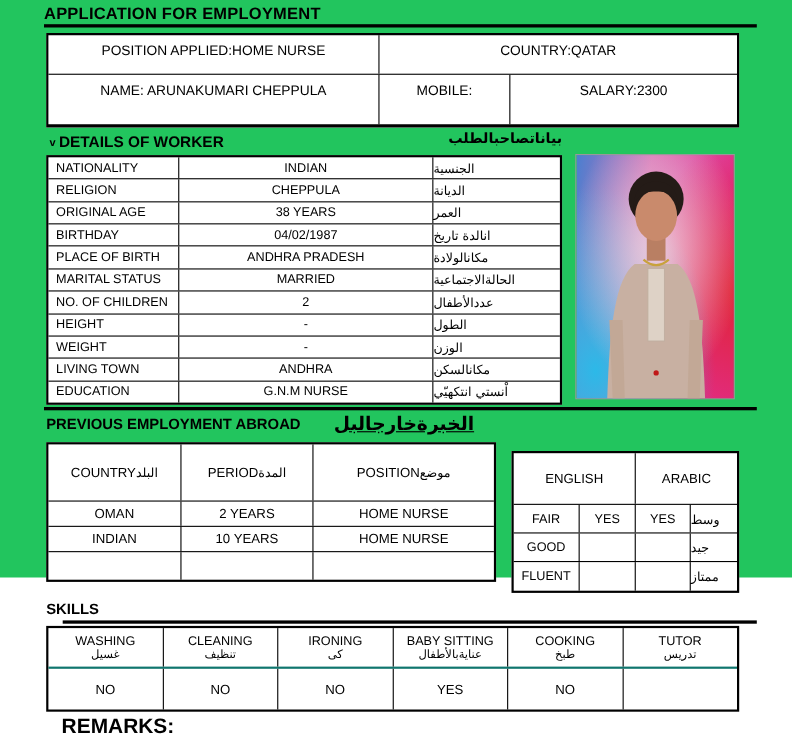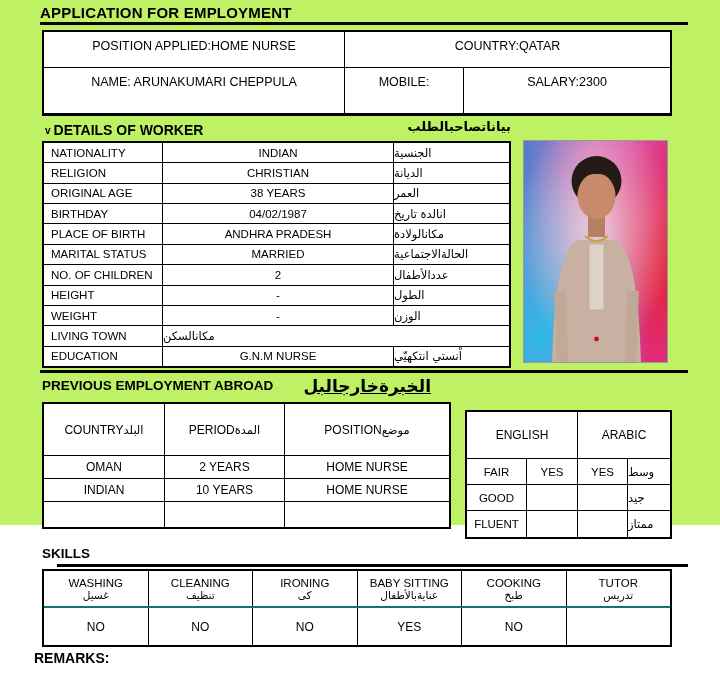--- a/index.html
+++ b/index.html
@@ -1,18 +1,18 @@
 <!DOCTYPE html>
 <html><head>
 <meta charset="utf-8">
 <style>
   * { box-sizing: border-box; margin: 0; padding: 0; }
   html,body { width: 720px; height: 673px; background: #fff; }
   body { font-family: "Liberation Sans", sans-serif; color: #000; position: relative; overflow: hidden; }
-  .page { position: relative; width: 720px; height: 525px; background: #bef264; }
+  .page { position: relative; width: 720px; height: 525px; background: #22c55e; }
 
   .main-title { position:absolute; left:40px; top:4px; font-size:15px; font-weight:bold; letter-spacing:.2px; }
   .title-rule { position:absolute; left:40px; top:22px; width:648px; height:3px; background:#000; }
 
   
   .info-table { position:absolute; left:42px; top:30px; width:630px; border:2px solid #000; border-bottom:3px solid #000; background:#fff;text-align:center; }
   .irow { display:flex; }
   .irow.r1 { height:36px; border-bottom:1px solid #000; }
   .irow.r2 { height:45px; }
   .icell { padding:7px 9px 0 9px; font-size:12.5px; border-right:1px solid #000; }
@@ -81,21 +81,21 @@
   .srow { display:flex; border-bottom:2px solid #0f766e; }
   .srow:last-child { border-bottom:none; }
   .srow.shead { height:37px; }
   .srow.svals { height:37px; }
   .scell { flex:1; border-right:1px solid #000; display:flex; flex-direction:column; align-items:center; justify-content:center; }
   .scell:last-child { border-right:none; }
   .scell .en { font-size:11.5px; }
   .scell .arr { font-family:"DejaVu Sans", sans-serif; font-size:10.5px; direction:rtl; }
   .srow.svals .scell { font-size:12px; }
 
-  .remarks { position:absolute; left:34px; top:650px; font-size:14px; font-weight:bold; }
+  .remarks { position:absolute; left:56px; top:650px; font-size:19px; font-weight:bold; }
 </style>
 </head>
 <body>
 
 <div class="page">
 
   <div class="main-title">APPLICATION FOR EMPLOYMENT</div>
   <div class="title-rule"></div>
 
   <div class="info-table">
@@ -116,21 +116,21 @@
   <div class="details-title-ar">بياناتصاحبالطلب</div>
 
   <div class="details-table">
     <div class="drow">
         <div class="dlabel">NATIONALITY</div>
         <div class="dvalue">INDIAN</div>
         <div class="dar">الجنسية</div>
       </div>
     <div class="drow">
         <div class="dlabel">RELIGION</div>
-        <div class="dvalue">CHRISTIAN</div>
+        <div class="dvalue">CHEPPULA</div>
         <div class="dar">الديانة</div>
       </div>
     <div class="drow">
         <div class="dlabel">ORIGINAL AGE</div>
         <div class="dvalue">38 YEARS</div>
         <div class="dar">العمر</div>
       </div>
     <div class="drow">
         <div class="dlabel">BIRTHDAY</div>
         <div class="dvalue">04/02/1987</div>
@@ -156,20 +156,21 @@
         <div class="dvalue">-</div>
         <div class="dar">الطول</div>
       </div>
     <div class="drow">
         <div class="dlabel">WEIGHT</div>
         <div class="dvalue">-</div>
         <div class="dar">الوزن</div>
       </div>
     <div class="drow">
         <div class="dlabel">LIVING TOWN</div>
+        <div class="dvalue">ANDHRA</div>
         <div class="dar">مكانالسكن</div>
       </div>
     <div class="drow">
         <div class="dlabel">EDUCATION</div>
         <div class="dvalue">G.N.M NURSE</div>
         <div class="dar">اْنستي انتكهيّي</div>
       </div>
   </div>
 
   <div class="photo">

